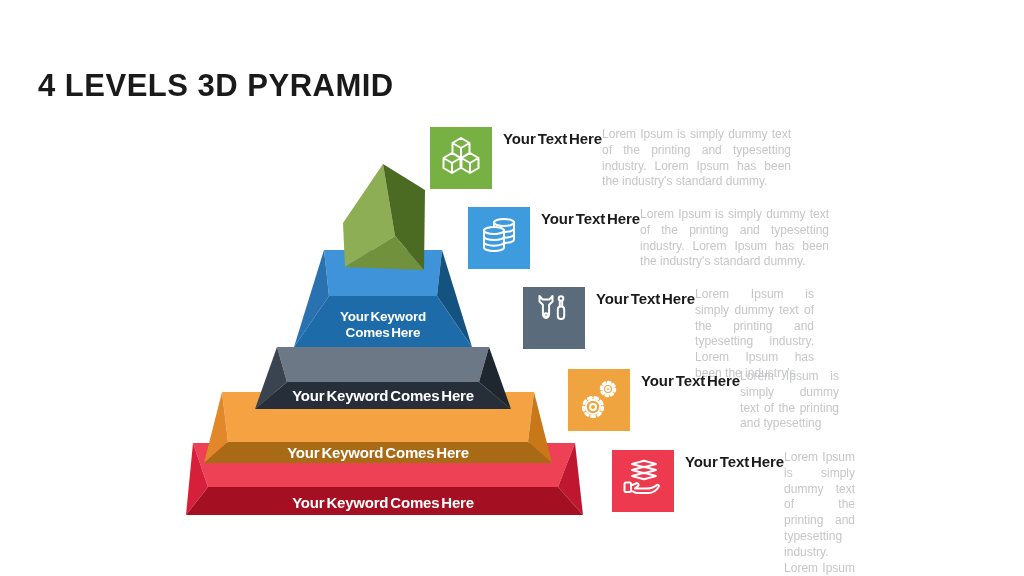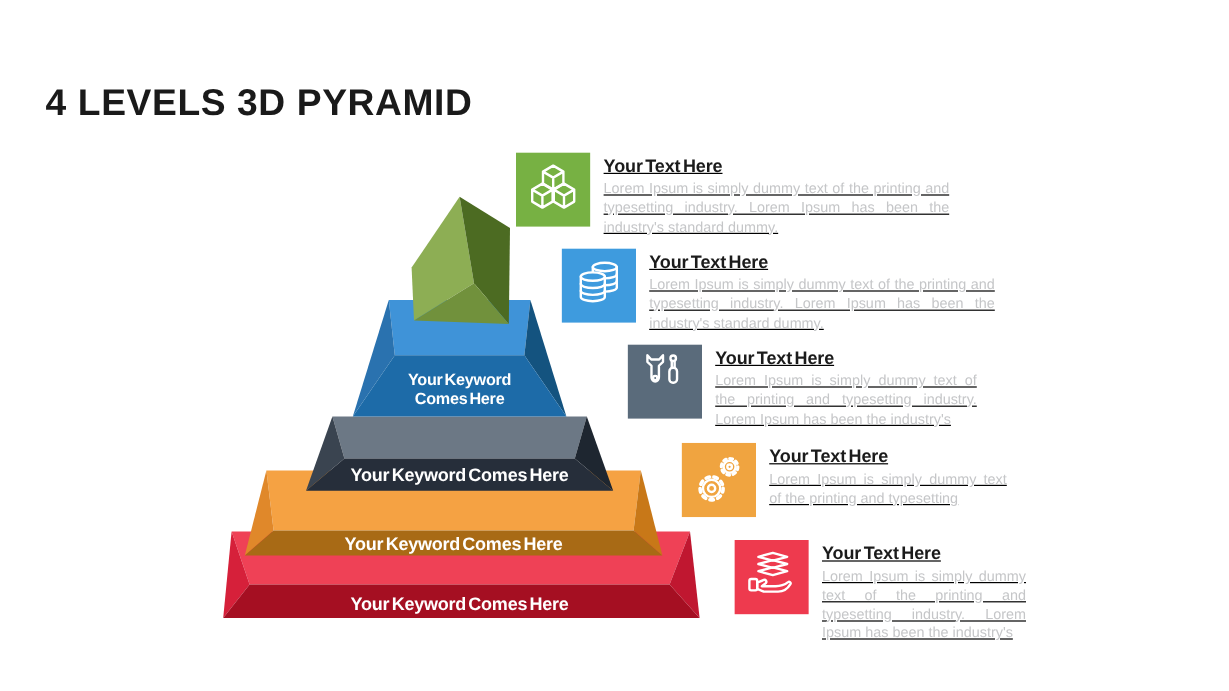--- a/index.html
+++ b/index.html
@@ -15,21 +15,21 @@
   }
   .pyramid-svg{position:absolute;left:170px;top:150px;}
   .pyramid-svg text{
     fill:#ffffff;font-weight:700;
     font-family:"Liberation Sans", sans-serif;
     letter-spacing:-.2px;word-spacing:-2px;
   }
   .item{position:absolute;display:flex;gap:11px;}
   .icon-box{flex:0 0 auto;display:block;}
   .glyph{stroke:#ffffff;stroke-width:2;fill:none;stroke-linecap:round;stroke-linejoin:round;}
-  .item-text{display:flex;flex-direction:column;text-decoration:underline;}
+  .item-text{display:flex;flex-direction:row;}
   .item-title{
     font-size:15px;font-weight:700;color:#1b1b1b;
     letter-spacing:-.1px;word-spacing:-2px;line-height:17px;margin:3px 0 3px 0;
     white-space:nowrap;
   }
   .item-body{
     font-size:12px;color:#c5c6c8;line-height:1.32;text-align:justify;
   }
   .w290{width:288px}.w222{width:218px}.w200{width:198px}.w170{width:170px}
 </style>

